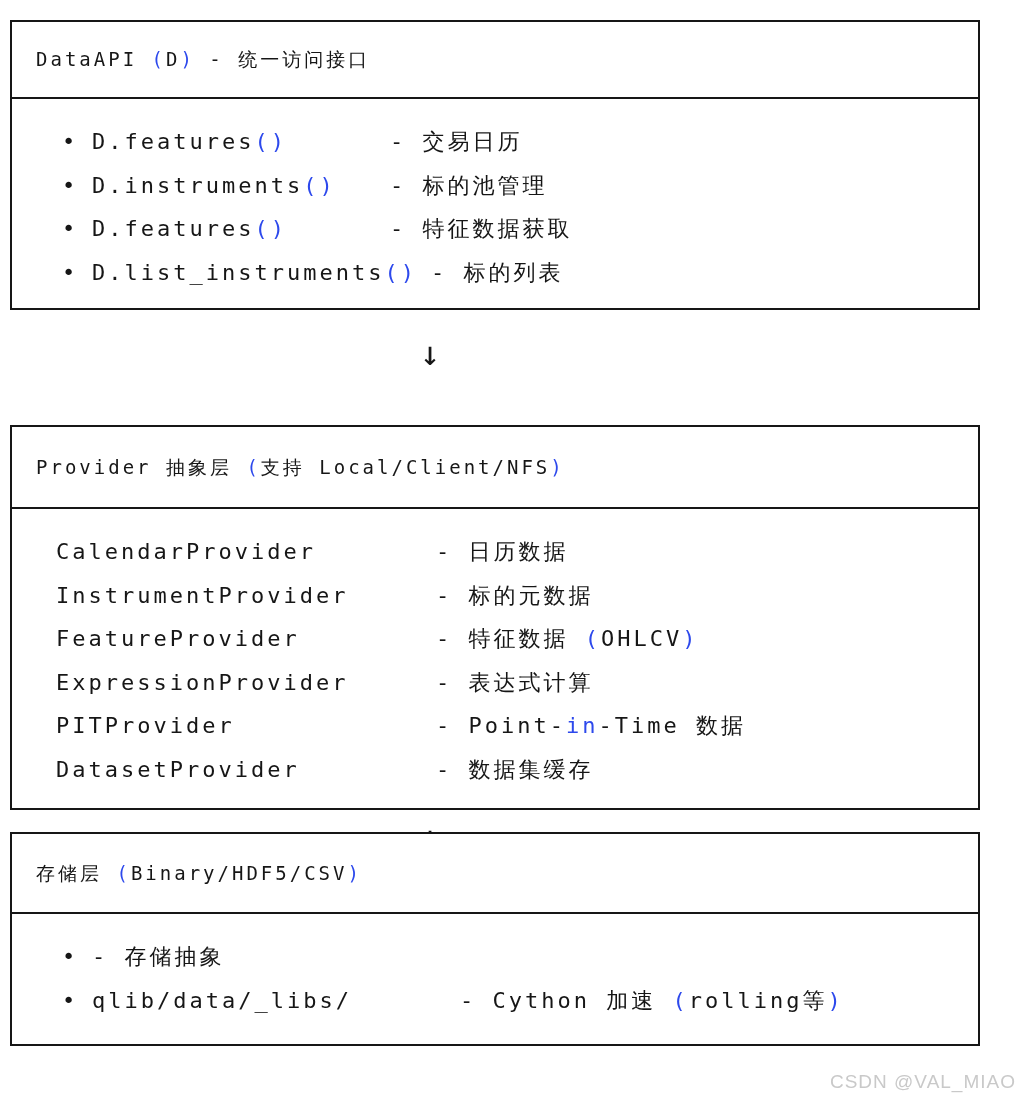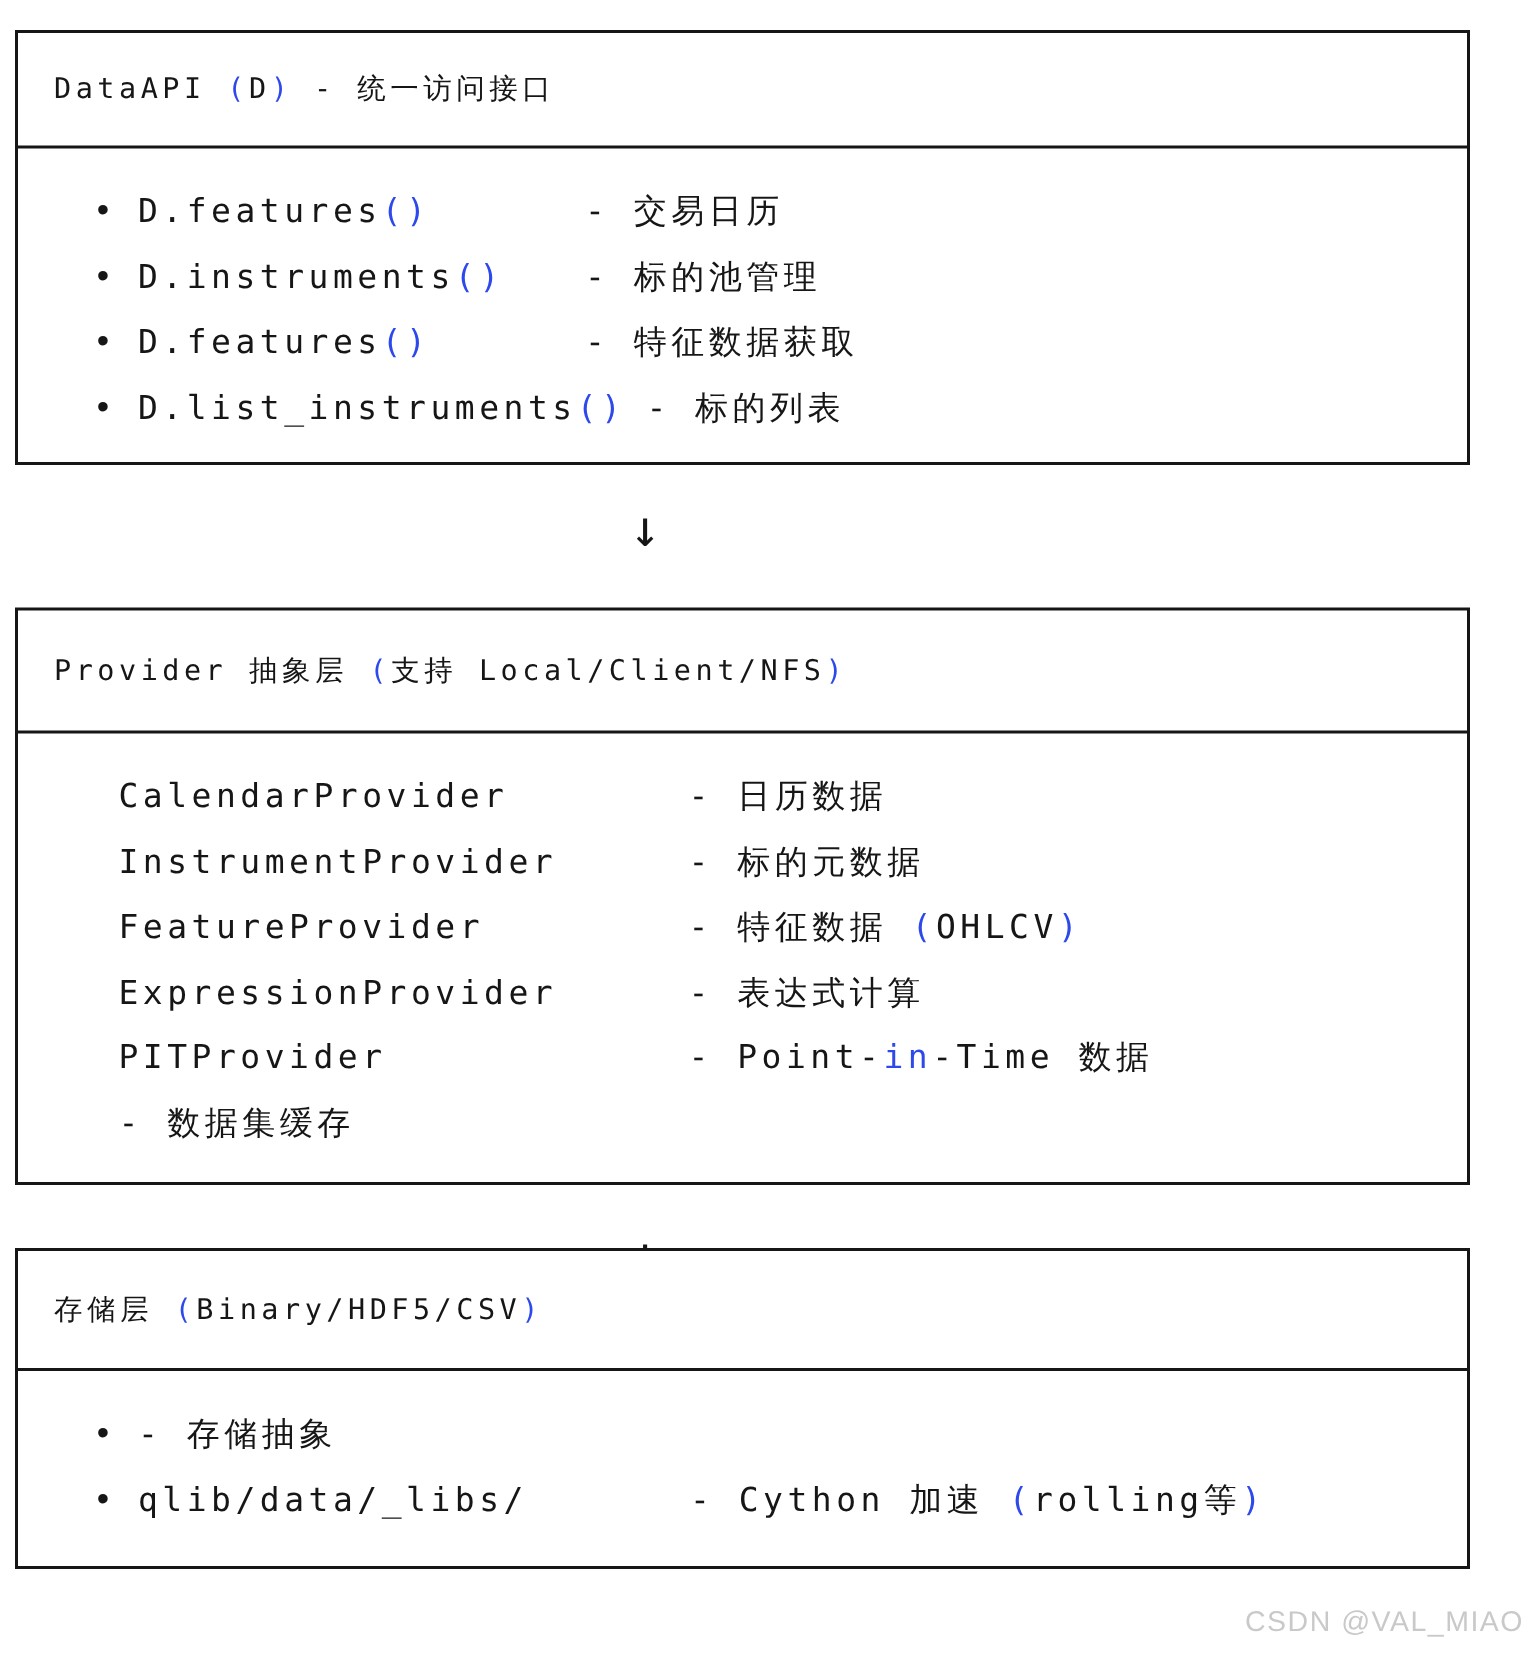--- a/index.html
+++ b/index.html
@@ -10,37 +10,37 @@
     font-family:"DejaVu Sans Mono","Liberation Mono",monospace;
   }
   .stage{position:absolute;inset:0;}
   .box{
     position:absolute;left:10px;width:966px;
     border:2px solid var(--border,#161616);
     background:var(--background,#ffffff);
     box-sizing:content-box;
   }
   .b0{top:20px;height:286px;}
-  .b1{top:405px;height:381px;}
+  .b1{top:425px;height:381px;}
   .b2{top:832px;height:210px;}
   .hdr{
     border-bottom:2px solid var(--border,#161616);
     padding-left:24px;font-size:19px;letter-spacing:3px;white-space:pre;
     overflow:hidden;
   }
   .b0 .hdr{height:75px;line-height:75px;}
   .b1 .hdr{height:80px;line-height:80px;}
   .b2 .hdr{height:78px;line-height:78px;}
   .bodyarea{padding-top:21px;}
   .row{
     display:flex;column-gap:14px;align-items:flex-start;
     line-height:43.5px;font-size:22px;letter-spacing:3px;white-space:pre;
   }
   .b0 .row,.b2 .row{padding-left:50px;}
-  .b1 .row{padding-left:67px;gap:20px;}
+  .b1 .row{padding-left:44px;gap:20px;}
   .bullet{flex:0 0 16px;width:16px;}
   .name{flex:0 0 auto;}
   .b0 .name{min-width:284px;}
   .b1 .name{min-width:360px;}
   .b2 .name{min-width:354px;}
   .desc{flex:0 1 auto;text-align:right;}
   .c-blue{color:var(--accent_blue,#2d49ec);}
   .arrow{
     position:absolute;left:404px;width:52px;height:46px;
     text-align:center;font-size:34px;line-height:46px;
@@ -73,21 +73,21 @@
       </div>
     </div>
     <div class="box b1">
       <div class="hdr"><span>Provider 抽象层 </span><span class="c-blue">(</span><span>支持 Local/Client/NFS</span><span class="c-blue">)</span></div>
       <div class="bodyarea">
         <div class="row"><span class="name"><span>CalendarProvider</span></span><span class="desc"><span>- 日历数据</span></span></div>
         <div class="row"><span class="name"><span>InstrumentProvider</span></span><span class="desc"><span>- 标的元数据</span></span></div>
         <div class="row"><span class="name"><span>FeatureProvider</span></span><span class="desc"><span>- 特征数据 </span><span class="c-blue">(</span><span>OHLCV</span><span class="c-blue">)</span></span></div>
         <div class="row"><span class="name"><span>ExpressionProvider</span></span><span class="desc"><span>- 表达式计算</span></span></div>
         <div class="row"><span class="name"><span>PITProvider</span></span><span class="desc"><span>- Point-</span><span class="c-blue">in</span><span>-Time 数据</span></span></div>
-        <div class="row"><span class="desc"><span>- 数据集缓存</span></span></div>
+        <div class="row"><span class="name"><span>DatasetProvider</span></span><span class="desc"><span>- 数据集缓存</span></span></div>
       </div>
     </div>
     <div class="box b2">
       <div class="hdr"><span>存储层 </span><span class="c-blue">(</span><span>Binary/HDF5/CSV</span><span class="c-blue">)</span></div>
       <div class="bodyarea">
         <div class="row"><span class="bullet">•</span><span class="desc"><span>- 存储抽象</span></span></div>
         <div class="row"><span class="bullet">•</span><span class="name"><span>qlib/data/_libs/</span></span><span class="desc"><span>- Cython 加速 </span><span class="c-blue">(</span><span>rolling等</span><span class="c-blue">)</span></span></div>
       </div>
     </div>
   </div>

